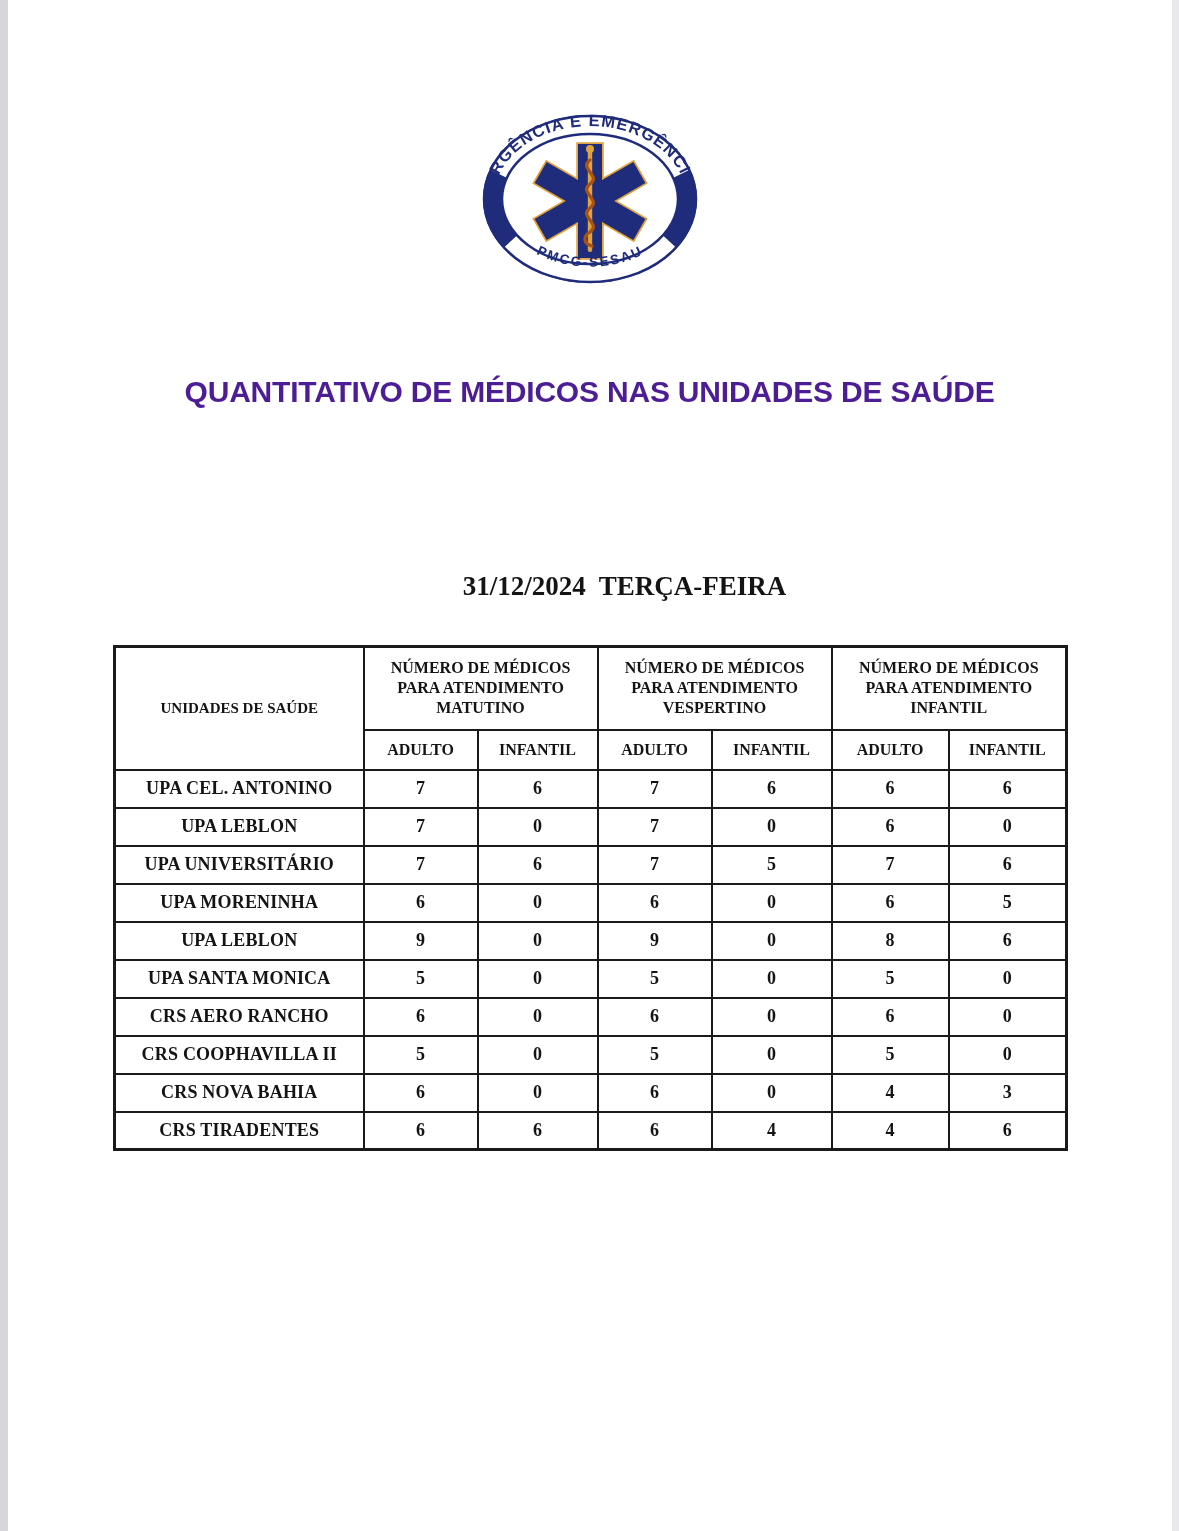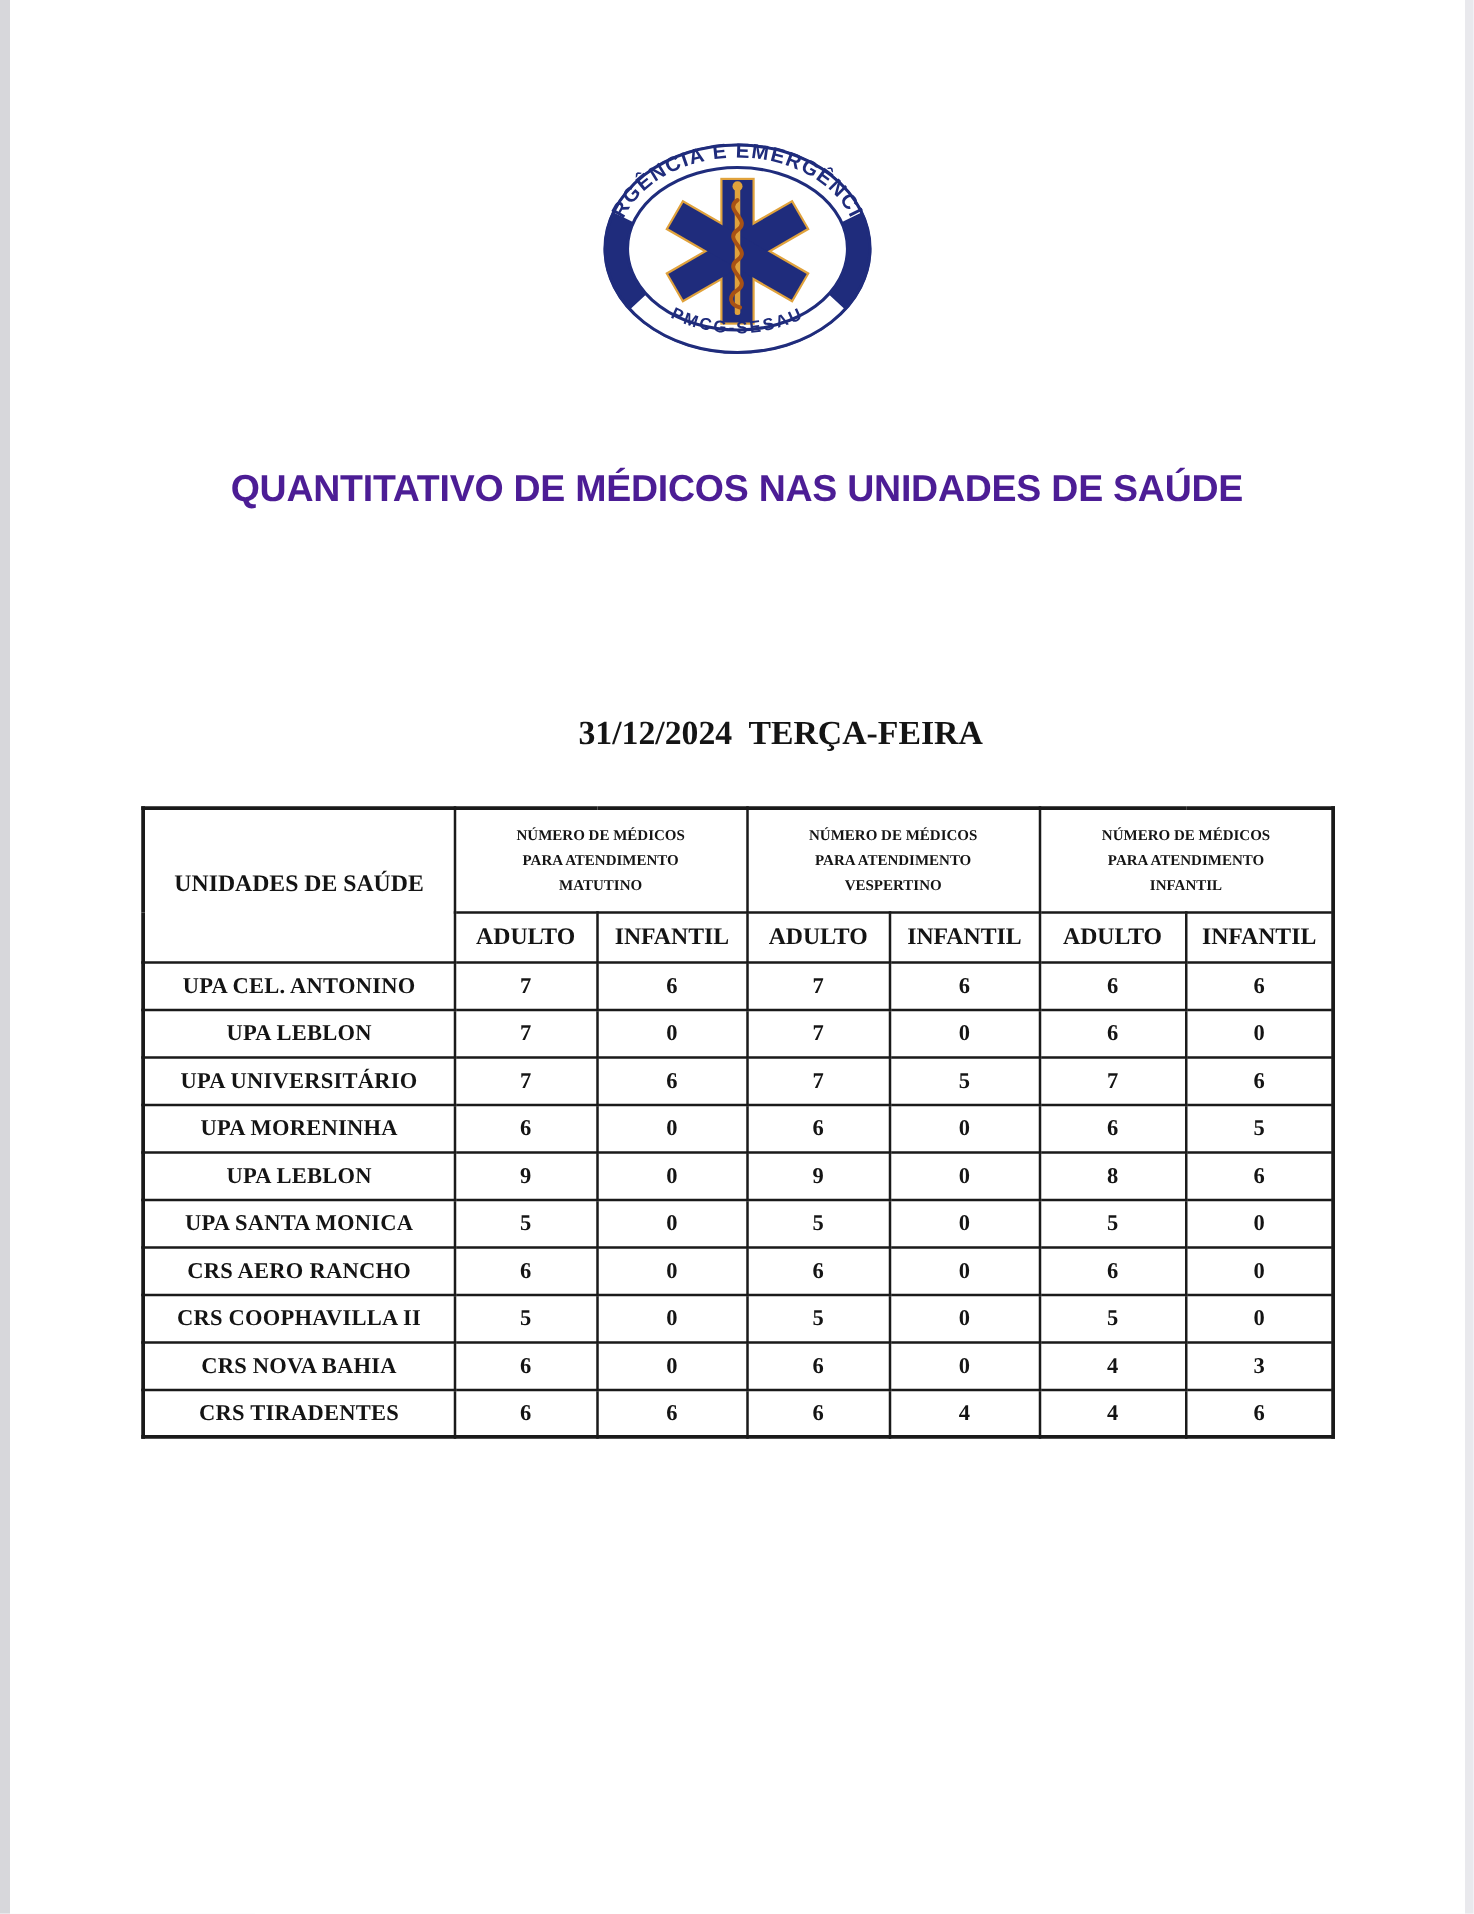--- a/index.html
+++ b/index.html
@@ -73,24 +73,24 @@
     border: 3px solid #1a1a1a;
   }
   table.doctors th, table.doctors td {
     border: 2px solid #1a1a1a;
     text-align: center;
     vertical-align: middle;
     font-weight: bold;
     padding: 0;
     overflow: hidden;
   }
-  th.unit-header { font-size: 19px; }
-  th.group-header { height: 83px; font-size: 12px; line-height: 20px; }
+  th.unit-header { font-size: 15px; }
+  th.group-header { height: 83px; font-size: 16px; line-height: 20px; }
   th.group-header .ghl { display: block; }
-  tr.sub-row th { height: 40px; font-size: 19px; }
+  tr.sub-row th { height: 40px; font-size: 16px; }
   tbody td { height: 38px; font-size: 18px; }
   tbody td.unit-cell { font-size: 18px; letter-spacing: 0.2px; margin-left: 23px; }
 </style>
 </head>
 <body>
 
 <div class="canvas">
   <div class="edge-strip-left"></div>
   <div class="edge-strip-right"></div>
 

